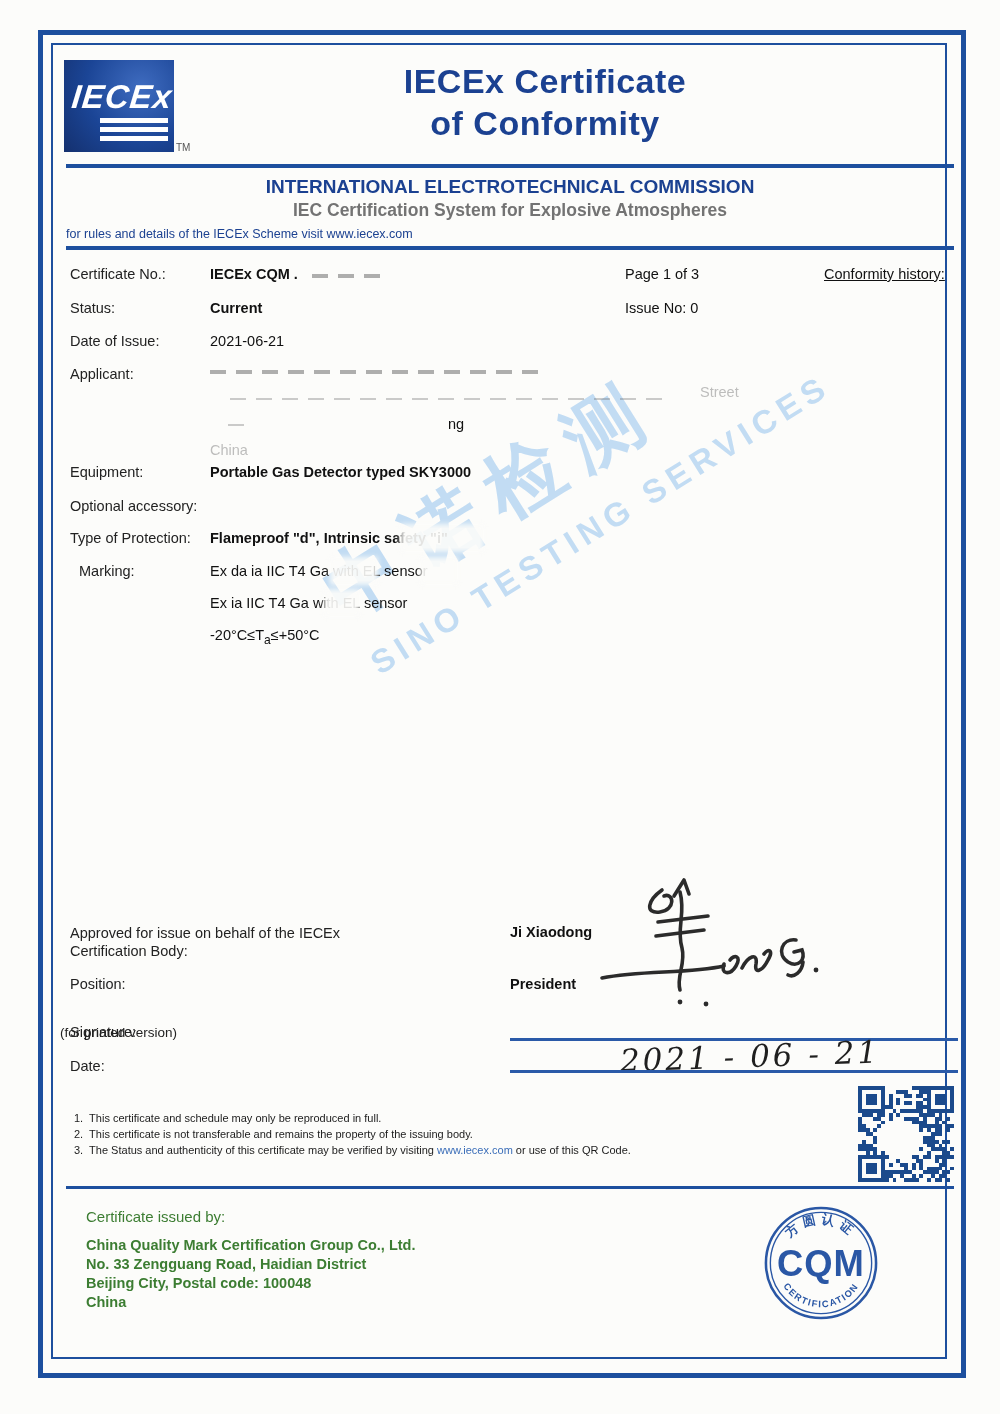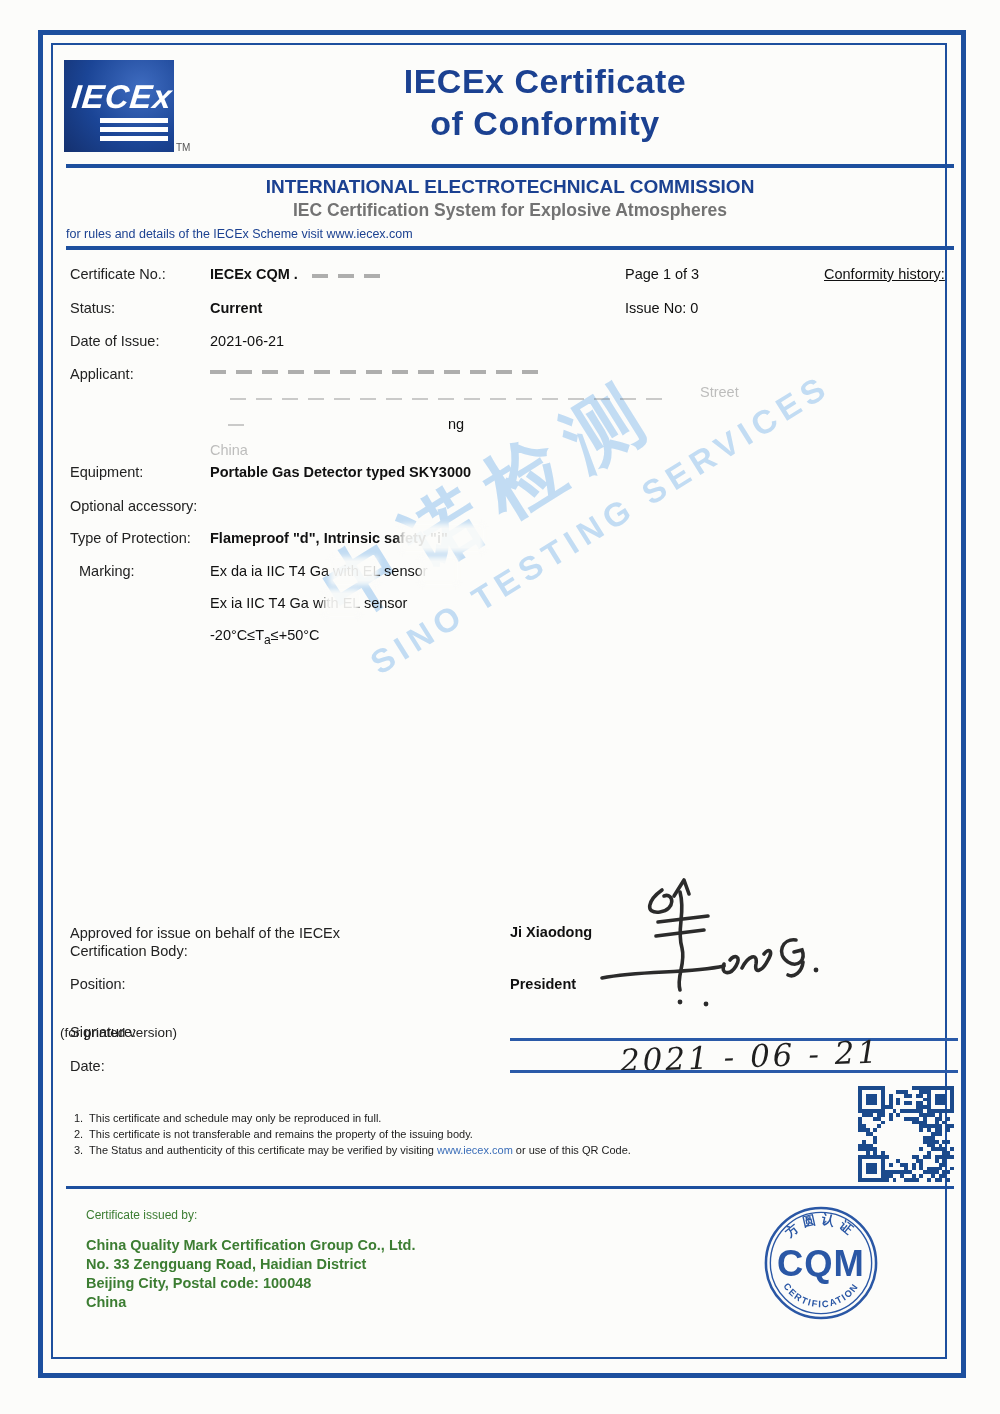--- a/index.html
+++ b/index.html
@@ -23,21 +23,21 @@
   .wipe{background:rgba(252,252,250,0.9);box-shadow:0 0 5px 4px rgba(252,252,250,0.9);}
   .wm{left:305px;top:556px;transform:rotate(-32deg);transform-origin:0 0;color:#c2dcf3;z-index:1;white-space:nowrap;}
   .wm-cn{font-size:76px;letter-spacing:18px;font-weight:bold;}
   .wm-en{font-size:33px;letter-spacing:6px;margin-top:8px;font-weight:bold;}
   .content{z-index:2;}
   .sigline{height:3px;background:#2a5aa8;width:448px;left:510px;}
   .hand{font-family:"DejaVu Serif",serif;font-style:italic;font-size:31px;color:#1f1f1f;letter-spacing:3px;transform:rotate(-2deg);}
   .note{font-size:11px;color:#1c1c1c;}
   .link{color:#3a6db8;}
   .green{color:#3c7d32;}
-  .glabel{font-size:12px;}
+  .glabel{font-size:15px;}
   .gline{font-size:14.5px;font-weight:bold;line-height:19px;}
   .logo{left:64px;top:60px;width:110px;height:92px;background:#1b4596;background:radial-gradient(circle at 70% 30%, #3f6cc0 0%, #1b4596 55%, #14306e 100%);}
   .logo-text{left:8px;top:18px;font-size:33px;font-weight:bold;font-style:italic;color:#fff;letter-spacing:1px;transform:skewX(-6deg);}
   .stripe{position:absolute;height:5px;background:#fff;right:6px;}
   .tm{left:176px;top:142px;font-size:10px;color:#555;}
   svg{display:block;}
 </style>
 </head>
 <body>
 

